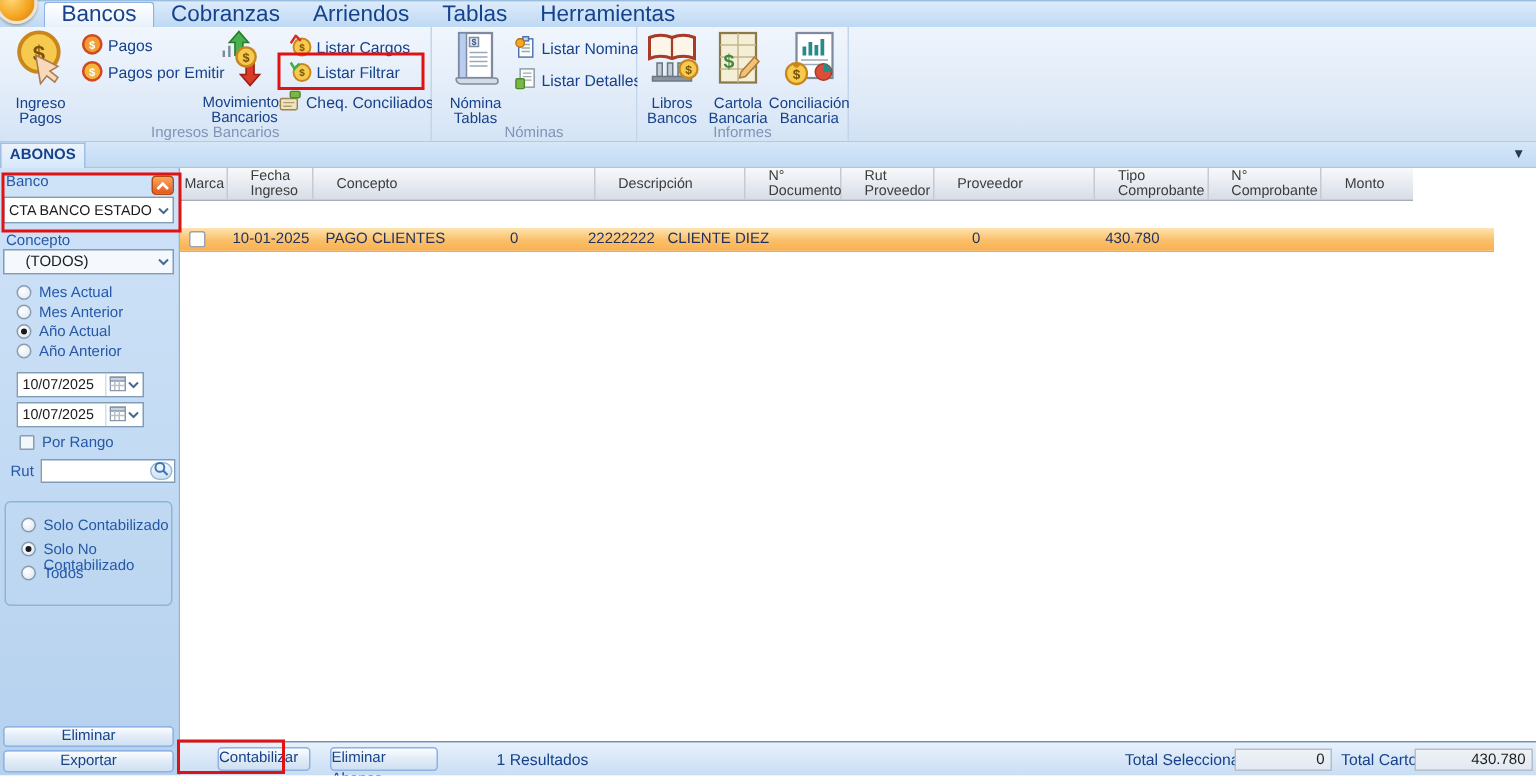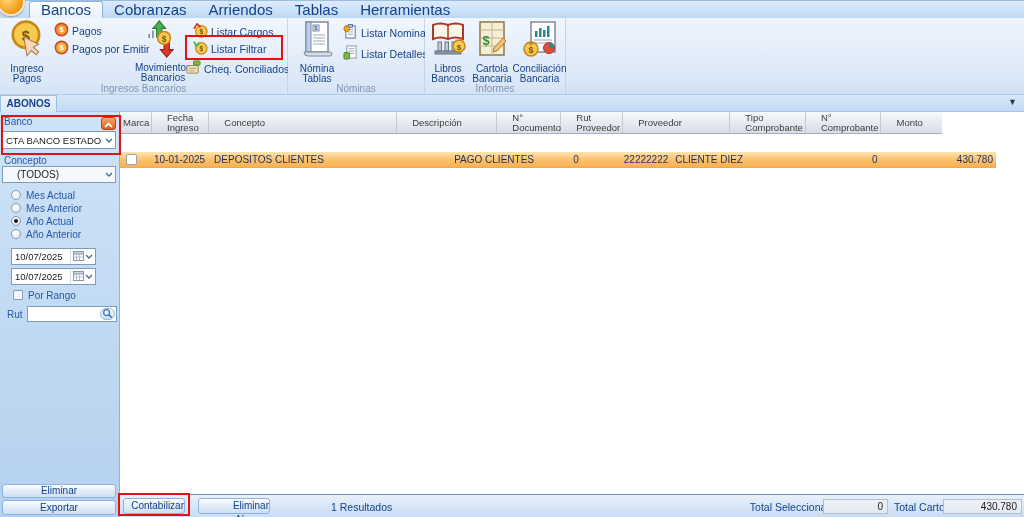--- a/index.html
+++ b/index.html
@@ -82,21 +82,21 @@
   .c0{width:32px;}.c1{width:62px;}.c2{width:248px;}.c3{width:123px;}.c4{width:52px;}
   .c5{width:53px;}.c6{width:133px;}.c7{width:70px;}.c8{width:64px;}.c9{width:67px;border-right:none;}
   .cb{width:11px;height:11px;background:#fff;border:1px solid #98a4b2;border-radius:2px;margin-left:6px;}
   .num{text-align:right;}
 
   
   .bottombar{position:absolute;left:120px;top:494px;width:904px;height:23px;
     background:linear-gradient(#e8f1fb,#c9ddf4);border-top:1px solid #6f93b8;}
   .bbtn{position:absolute;top:3px;height:16px;
     background:linear-gradient(#fdfeff,#e3edf8 45%,#cfe0f1);border:1px solid #8db2e3;border-radius:3px;
-    color:#15428b;font-size:10px;text-align:right;line-height:14px;cursor:default;}
+    color:#15428b;font-size:10px;text-align:left;line-height:14px;cursor:default;margin-left:22px;}
   .btext{position:absolute;top:6px;font-size:10.5px;color:#15428b;}
   .fld{position:absolute;top:4px;height:15px;background:linear-gradient(#eef2f7,#e2e9f1);
     border:1px solid #b3bfcc;font-size:10px;color:#1a1a1a;text-align:right;padding:1px 4px;}
 
   
   .ann{position:absolute;border:2px solid #e01212;z-index:60;pointer-events:none;}
 </style>
 </head>
 <body>
 
@@ -397,20 +397,34 @@
     <input class="rut-input" type="text" value="" style="">
     <div class="rut-search">
       <span>
         <svg width="11" height="11" viewBox="0 0 12 12">
           <circle cx="5" cy="5" r="3.2" fill="#eaf4ff" stroke="#3a76b5" stroke-width="1.4"></circle>
           <line x1="7.5" y1="7.5" x2="10.6" y2="10.6" stroke="#3a76b5" stroke-width="1.6"></line>
         </svg>
       </span>
     </div>
 
+    <div class="groupbox">
+      <div class="radio-row" style="left:10px;top:10px;">
+        <span class="radio"></span>
+        <span>Solo Contabilizado</span>
+      </div>
+      <div class="radio-row" style="left:10px;top:26px;">
+        <span class="radio on"></span>
+        <span>Solo No Contabilizado</span>
+      </div>
+      <div class="radio-row" style="left:10px;top:42px;">
+        <span class="radio"></span>
+        <span>Todos</span>
+      </div>
+    </div>
 
     <div class="sidebtn" style="top:372px;">Eliminar</div>
     <div class="sidebtn" style="top:388px;height:15px;line-height:13px;">Exportar</div>
   </div>
 
   <div class="table">
     <div class="thead">
       <div class="th c0">Marca</div>
       <div class="th c1">Fecha Ingreso</div>
       <div class="th c2">Concepto</div>
@@ -420,21 +434,20 @@
       <div class="th c6">Proveedor</div>
       <div class="th c7">Tipo Comprobante</div>
       <div class="th c8">N° Comprobante</div>
       <div class="th c9">Monto</div>
     </div>
     <div class="trow">
       <div class="td c0" style="padding:0;">
         <div class="cb"></div>
       </div>
       <div class="td c1">10-01-2025</div>
-      <div class="td c2">DEPOSITOS CLIENTES</div>
       <div class="td c3">PAGO CLIENTES</div>
       <div class="td c4">0</div>
       <div class="td c5">22222222</div>
       <div class="td c6">CLIENTE DIEZ</div>
       <div class="td c7"></div>
       <div class="td c8">0</div>
       <div class="td c9 num">430.780</div>
     </div>
   </div>
 

